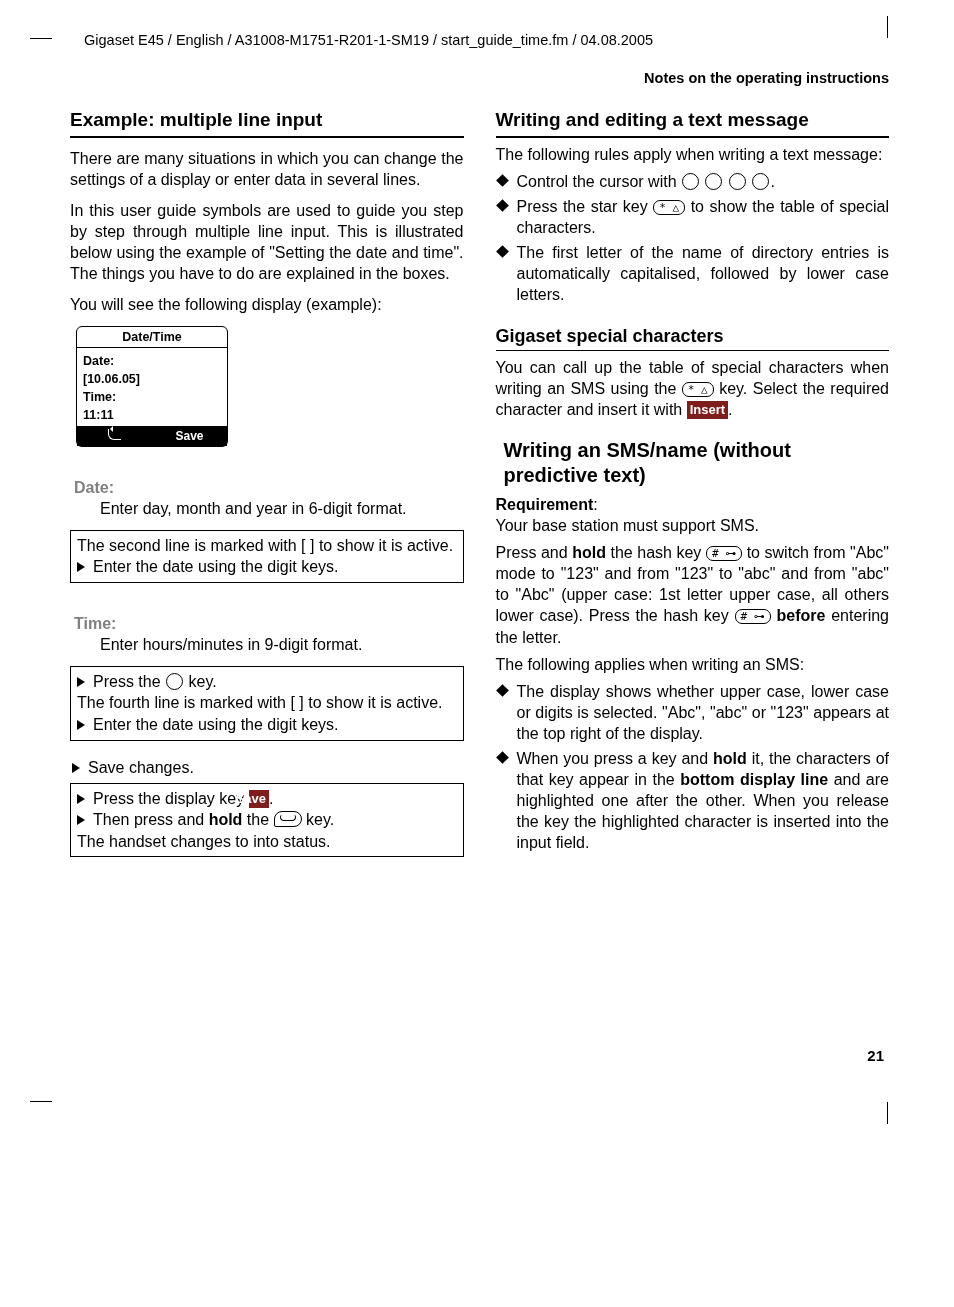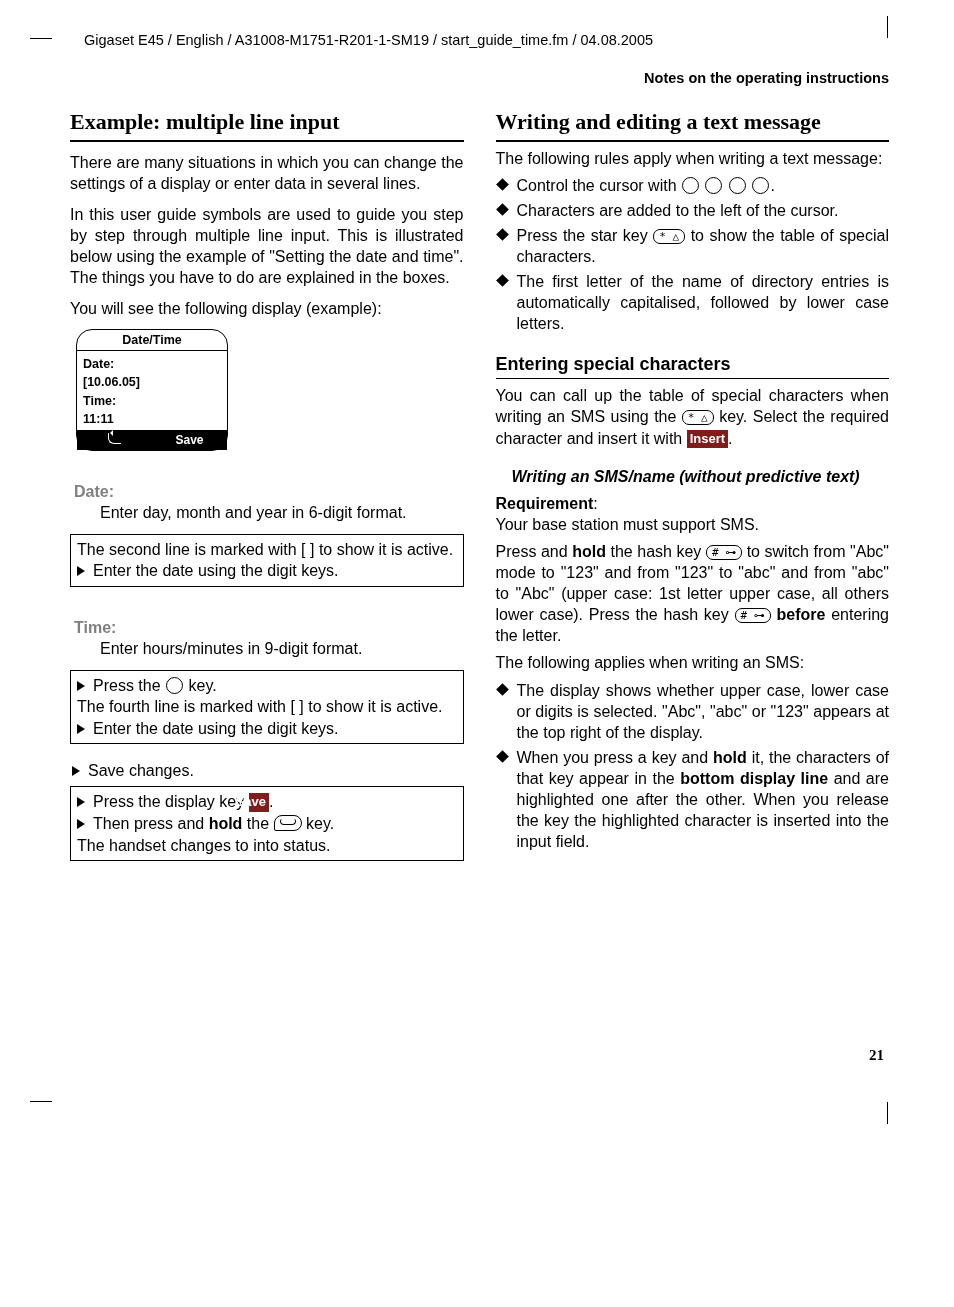--- a/index.html
+++ b/index.html
@@ -34,38 +34,37 @@
   }
   .columns {
     display: flex;
     gap: 32px;
   }
   .col {
     flex: 1;
     min-width: 0;
   }
   h2.section {
-    font-size: 22px;
+    font-size: 19px;
     font-weight: bold;
     margin: 4px 0 2px 0;
     border-bottom: 2.5px solid #000;
     padding-bottom: 4px;
     line-height: 1.25;
-    font-family: Liberation Serif, serif;
   }
   p {
     font-size: 16px;
     line-height: 1.32;
     margin: 10px 0;
     text-align: justify;
   }
   .tight { margin-top: 6px; margin-bottom: 6px; }
   .display-box {
     border: 1px solid #000;
-    border-radius: 16px;
+    border-radius: 6px;
     width: 150px;
     margin: 4px 0 6px 6px;
     font-size: 12.5px;
   }
   .display-title {
     text-align: center;
     font-weight: bold;
     border-bottom: 1px solid #000;
     padding: 3px 0;
   }
@@ -189,34 +188,32 @@
     vertical-align: 1px;
   }
   h3.sub {
     font-size: 18px;
     font-weight: bold;
     margin: 20px 0 2px 0;
     border-bottom: 1.5px solid #000;
     padding-bottom: 3px;
   }
   h4.subsub {
-    font-size: 16px;
-    font-weight: bold;
-    margin: 18px 0 6px 16px;
+    font-size: 20px;
+    font-weight: bold;
+    margin: 18px 0 6px 8px;
     line-height: 1.25;
-    font-style: italic;
   }
   .req-label { font-weight: bold; }
   .page-num {
     position: absolute;
     bottom: 108px;
     right: 70px;
     font-weight: bold;
     font-size: 15px;
-    font-family: Liberation Serif, serif;
   }
   .hang { margin-left: 16px; text-indent: -16px; }
   .end-key {
     display: inline-block;
     width: 26px; height: 14px;
     border: 1px solid #000;
     border-radius: 8px 8px 8px 2px;
     vertical-align: -2px;
     position: relative;
   }
@@ -293,33 +290,29 @@
     <div class="col">
       <h2 class="section">Writing and editing a text message</h2>
       <p class="tight">The following rules apply when writing a text message:</p>
       <ul class="bullets">
         <li>
             <span class="diamond"></span>
             <span class="txt"><span>Control the cursor with </span><span class="nav-circle"></span> <span class="nav-circle"></span> <span class="nav-circle"></span> <span class="nav-circle"></span><span>.</span></span>
           </li>
         <li>
             <span class="diamond"></span>
-            <span class="txt">Characters are added to the left of the cursor.</span>
-          </li>
-        <li>
-            <span class="diamond"></span>
             <span class="txt"><span>Press the star key </span><span class="key-box">* △</span><span> to show the table of special characters.</span></span>
           </li>
         <li>
             <span class="diamond"></span>
             <span class="txt">The first letter of the name of directory entries is automatically capitalised, followed by lower case letters.</span>
           </li>
       </ul>
 
-      <h3 class="sub">Entering special characters</h3>
+      <h3 class="sub">Gigaset special characters</h3>
       <p class="tight"><span>You can call up the table of special characters when writing an SMS using the </span><span class="key-box">* △</span><span> key. Select the required character and insert it with </span><span class="soft-key">Insert</span><span>.</span></p>
 
       <h4 class="subsub">Writing an SMS/name (without predictive text)</h4>
       <p class="tight"><span class="req-label">Requirement</span>:<br><span>Your base station must support SMS.</span></p>
       <p class="tight"><span>Press and </span><b>hold</b><span> the hash key </span><span class="key-box"># ⊶</span><span> to switch from "Abc" mode to "123" and from "123" to "abc" and from "abc" to "Abc" (upper case: 1st letter upper case, all others lower case). Press the hash key </span><span class="key-box"># ⊶</span> <b>before</b><span> entering the letter.</span></p>
       <p class="tight">The following applies when writing an SMS:</p>
 
       <ul class="bullets">
         <li>
             <span class="diamond"></span>

